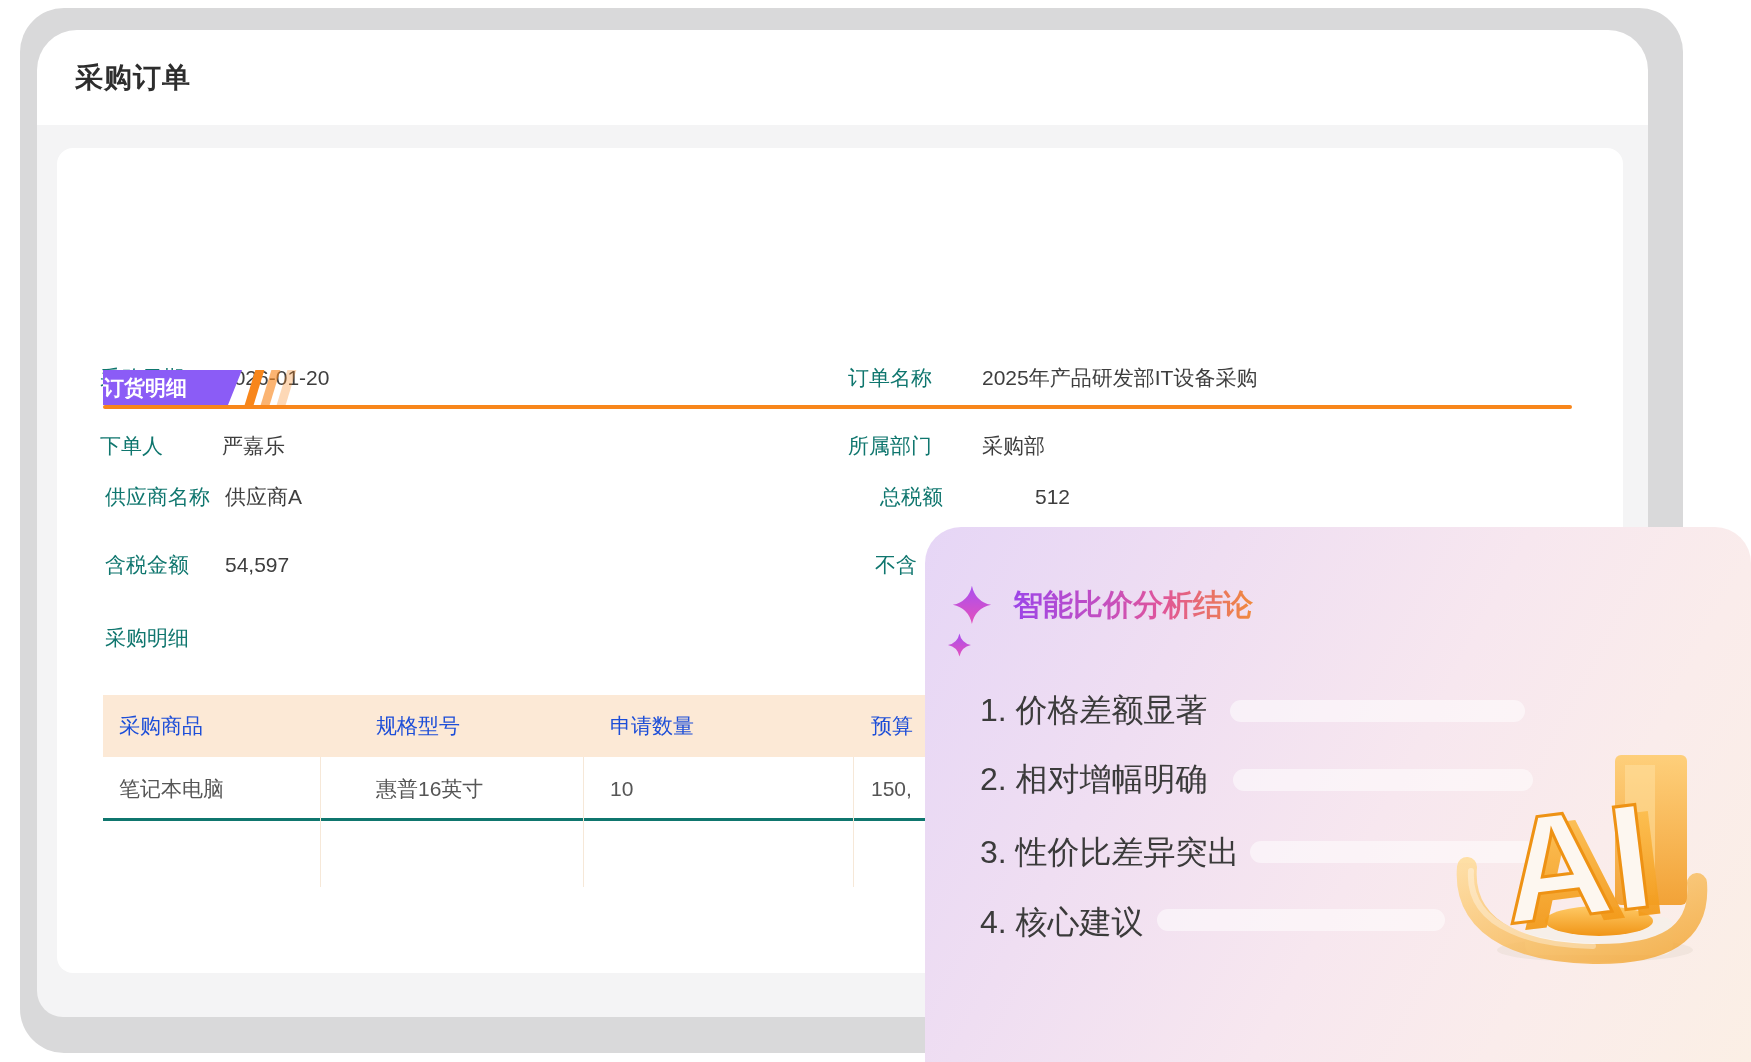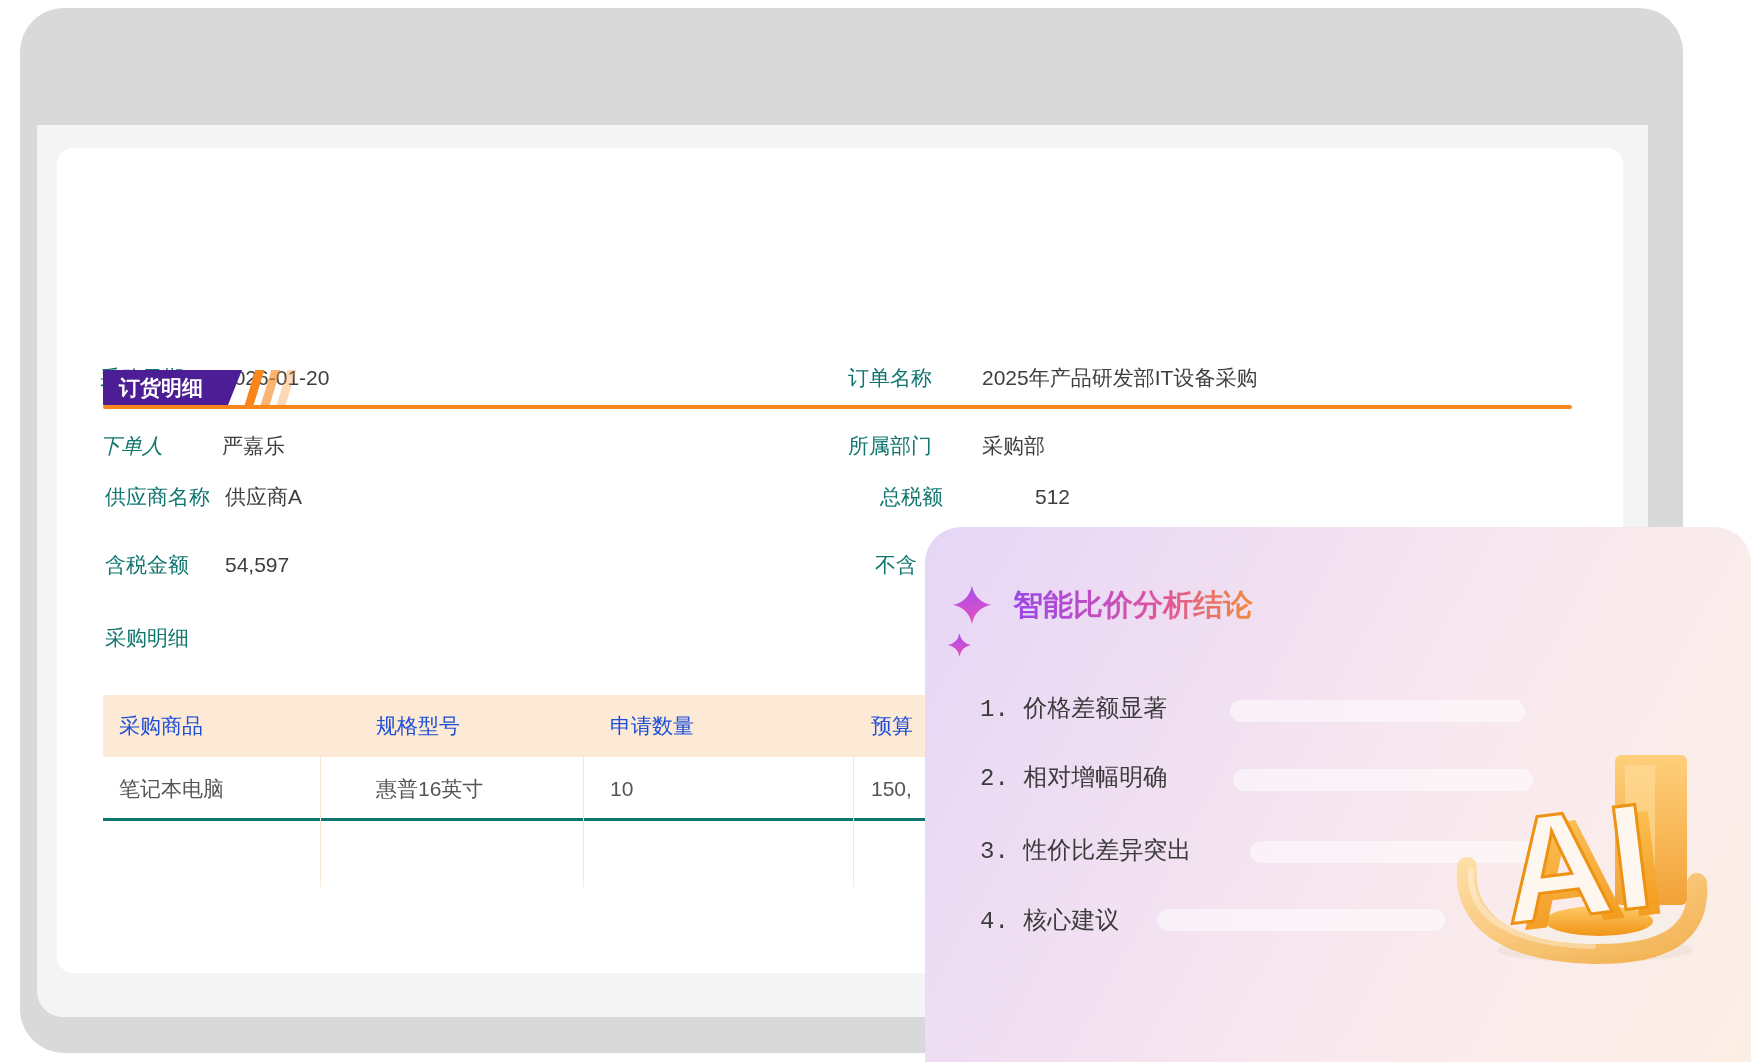--- a/index.html
+++ b/index.html
@@ -19,22 +19,22 @@
 
   
   .card { position:absolute; left:20px; top:23px; width:1566px; height:825px;
     background:#ffffff; border-radius:16px; }
 
   .lbl { position:absolute; font-size:21px; color:#0f766e; line-height:28px; white-space:nowrap; }
   .val { position:absolute; font-size:21px; color:#3E3E3E; line-height:28px; white-space:nowrap; }
 
   
   .badge { position:absolute; left:46px; top:222px; width:139px; height:35px;
-    background:#4c1d95; clip-path:polygon(0 0,100% 0,calc(100% - 14px) 100%,0 100%);
-    color:#fff; font-size:21px; font-weight:bold; line-height:35px; padding-left:16px; }
+    background:#8b5cf6; clip-path:polygon(0 0,100% 0,calc(100% - 14px) 100%,0 100%);
+    color:#fff; font-size:21px; font-weight:bold; line-height:35px; }
   .stripe { position:absolute; top:222px; width:9px; height:35px; background:#F8861B;
     transform:skewX(-17deg); }
   .s1 { left:193px; opacity:1; } .s2 { left:209px; opacity:.62; } .s3 { left:225px; opacity:.32; }
   .section-line { position:absolute; left:46px; top:257px; width:1469px; height:4px;
     background:#F8861B; border-radius:2px; }
 
   
   .ptable { position:absolute; left:46px; top:547px; width:1475px; height:192px; }
   .thead { position:absolute; left:0; top:0; width:100%; height:62px; background:#FCE9D6; }
   .th { position:absolute; font-size:21px; color:#1d4ed8; font-weight:500; line-height:62px; white-space:nowrap; }
@@ -48,43 +48,46 @@
 
   
   .ai-panel { position:absolute; left:925px; top:527px; width:826px; height:535px; z-index:10;
     border-radius:36px 36px 0 0;
     background:linear-gradient(118deg,#E6D6F6 0%,#EFDEF2 28%,#F7E7EF 55%,#FAECEB 76%,#FBEFE5 100%); }
   .ai-title { position:absolute; left:88px; top:59px; font-size:30px; font-weight:bold;
     line-height:38px; white-space:nowrap; color:#C05AAE;
     background:linear-gradient(90deg,#9C45E8 0%,#C44FC0 38%,#E0559A 62%,#F08A3C 100%);
     -webkit-background-clip:text; background-clip:text; -webkit-text-fill-color:transparent; }
   .ai-sparkle { position:absolute; left:22px; top:56px; width:46px; height:82px; }
-  .ai-item { position:absolute; left:55px; font-size:24px; color:#3B3B3B; line-height:32px; white-space:nowrap;font-family:Liberation Mono, monospace; }
+  .ai-item { position:absolute; left:55px; font-size:32px; color:#3B3B3B; line-height:32px; white-space:nowrap; }
   .i1 { top:167px; } .i2 { top:236px; } .i3 { top:309px; } .i4 { top:379px; }
   .skel { position:absolute; height:22px; border-radius:11px; background:rgba(255,255,255,0.52); }
   .b1 { left:305px; top:173px; width:295px; }
   .b2 { left:308px; top:242px; width:300px; }
   .b3 { left:325px; top:314px; width:287px; }
   .b4 { left:232px; top:382px; width:288px; }
   .ai-3d { position:absolute; left:520px; top:210px; width:270px; height:230px; }
 </style>
 </head>
 <body>
 
 <div class="stage">
   <div class="window">
+    <div class="titlebar">
+      <div class="app-title">采购订单</div>
+    </div>
     <div class="content">
       <div class="card">
 
         <div class="lbl" style="left:43px;top:216px;">采购日期</div>
         <div class="val" style="left:165px;top:216px;">2026-01-20</div>
         <div class="lbl" style="left:791px;top:216px;">订单名称</div>
         <div class="val" style="left:925px;top:216px;">2025年产品研发部IT设备采购</div>
 
-        <div class="lbl" style="left:43px;top:284px;font-style:italic;">下单人</div>
+        <div class="lbl" style="left:43px;top:284px;">下单人</div>
         <div class="val" style="left:165px;top:284px;">严嘉乐</div>
         <div class="lbl" style="left:791px;top:284px;">所属部门</div>
         <div class="val" style="left:925px;top:284px;">采购部</div>
 
         <div class="badge">订货明细</div>
         <div class="stripe s1"></div>
         <div class="stripe s2"></div>
         <div class="stripe s3"></div>
         <div class="section-line"></div>
 

